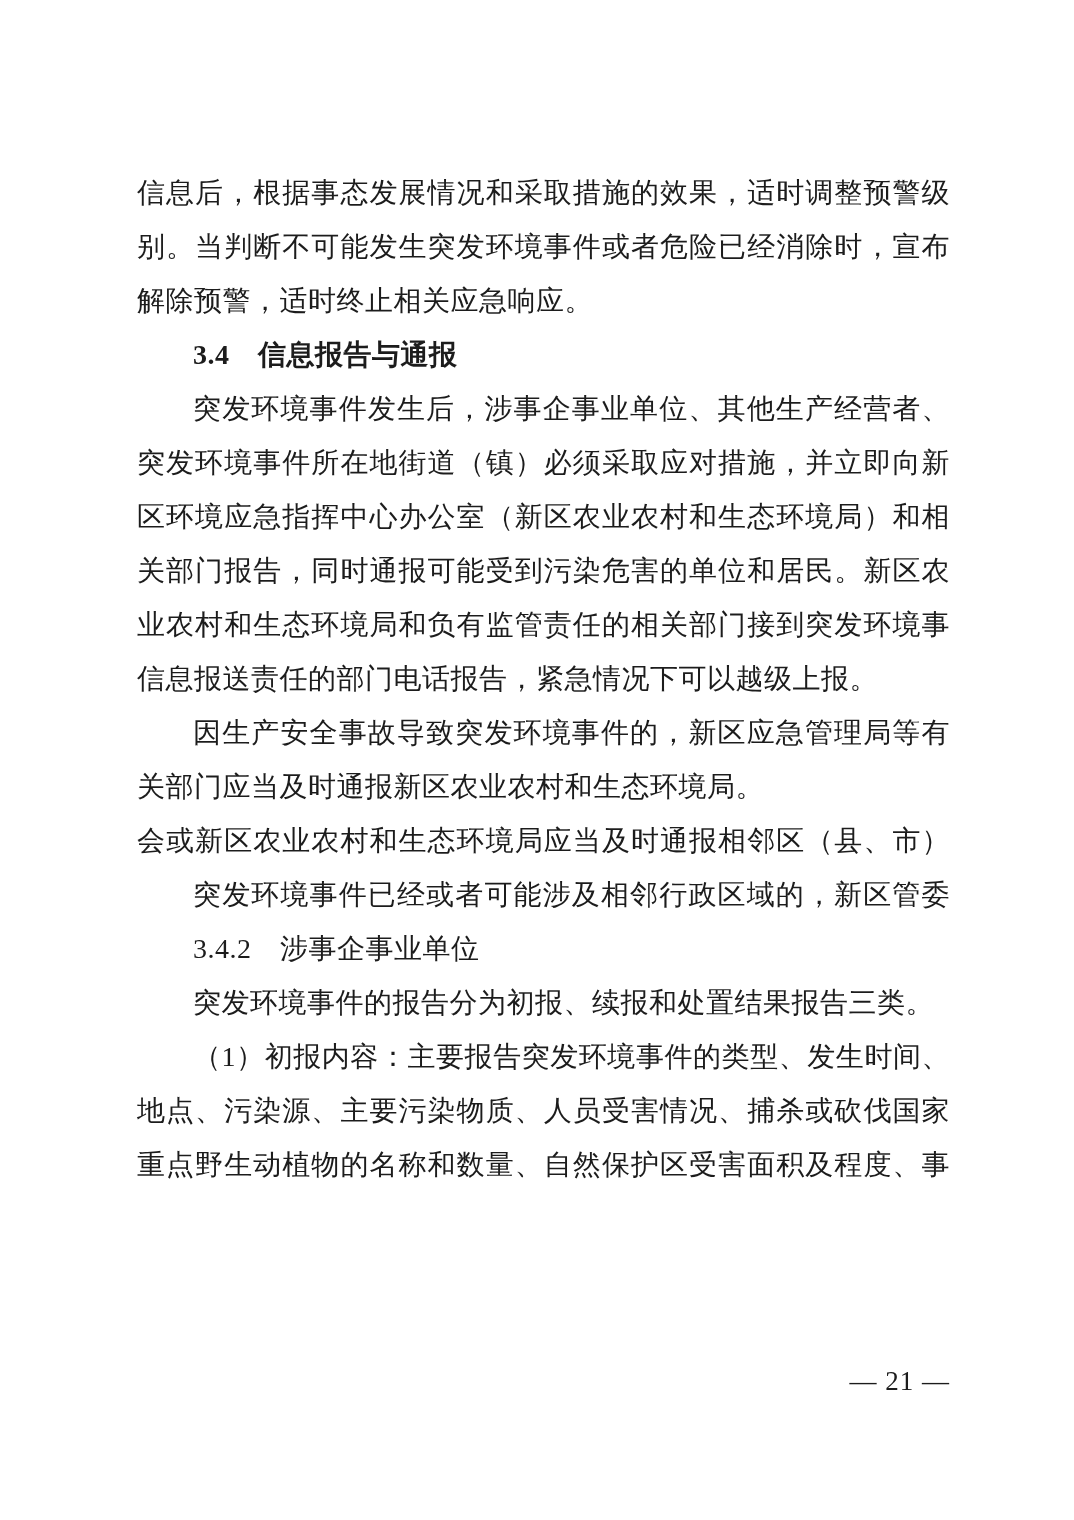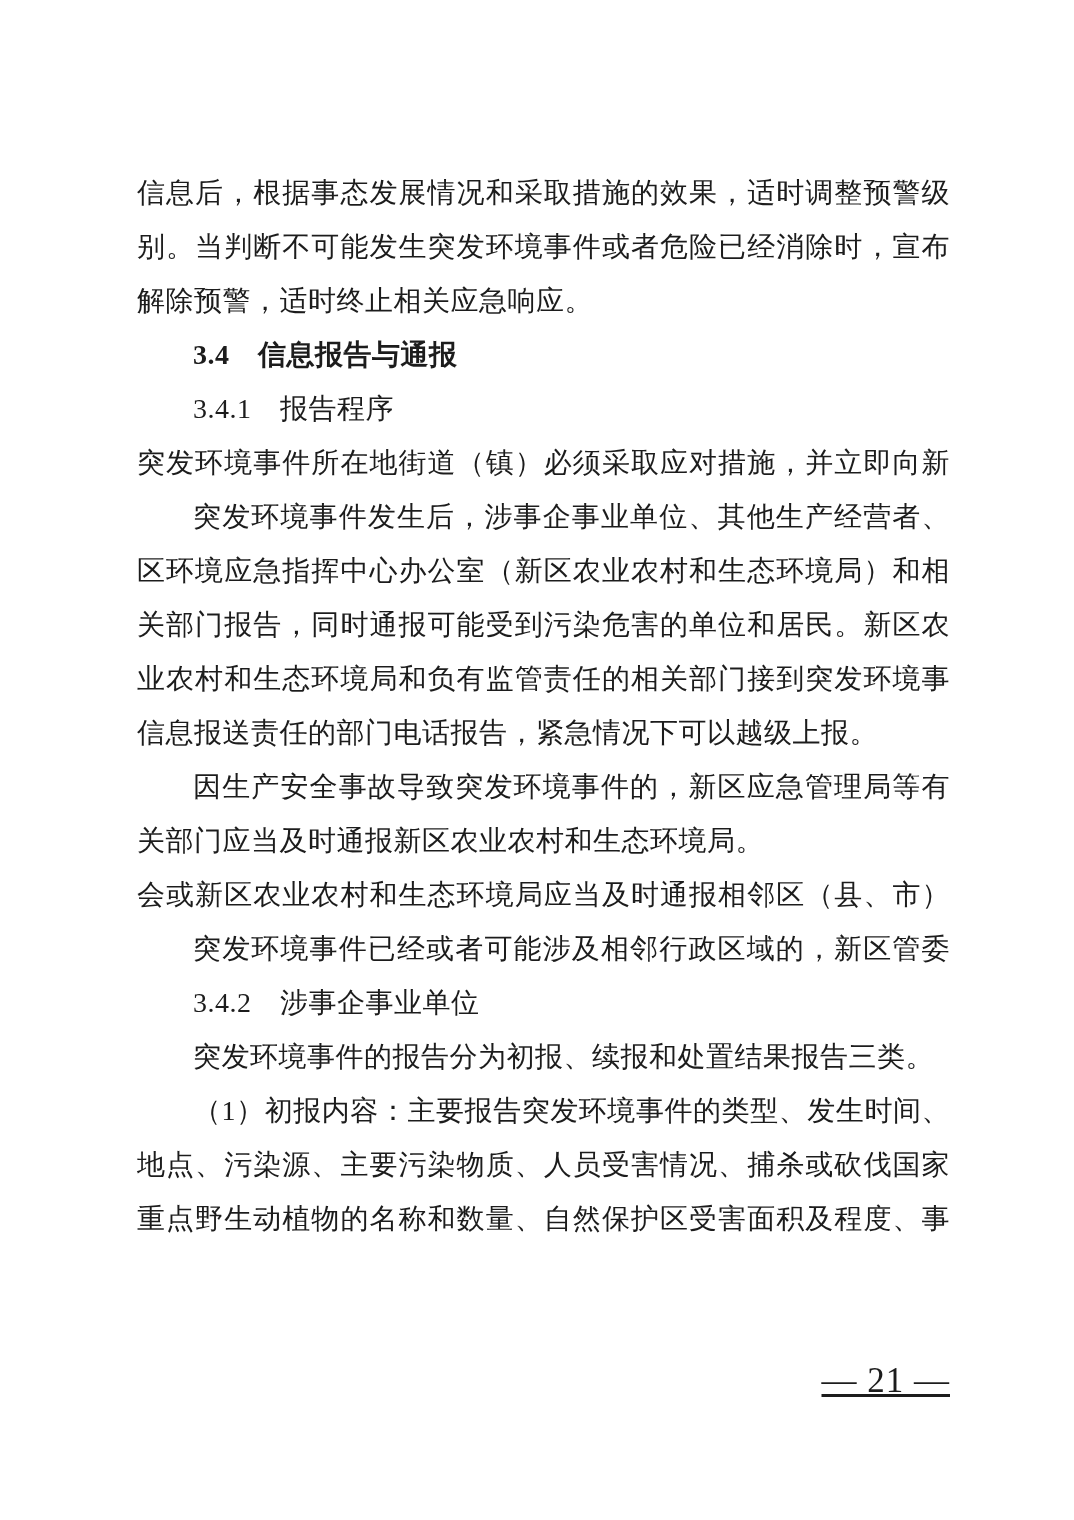--- a/index.html
+++ b/index.html
@@ -43,38 +43,36 @@
     text-indent: 2em;
   }
   .line.bold {
     font-weight: 700;
   }
   .footer {
     position: absolute;
     top: 1354px;
     right: 124px;
     color: var(--ink, #1a1a1a);
-    font-size: 35px;
+    font-size: 27px;
     line-height: 54px;
     letter-spacing: 1px;
-    text-decoration: underline;
   }
 </style>
 </head>
 <body style="--page-bg: #ffffff; --ink: #1c1c1c;">
 
 <div class="page">
   <div class="content" id="content">
       <div class="line justify">信息后，根据事态发展情况和采取措施的效果，适时调整预警级</div>
       <div class="line justify">别。当判断不可能发生突发环境事件或者危险已经消除时，宣布</div>
       <div class="line">解除预警，适时终止相关应急响应。</div>
       <div class="line indent bold">3.4　信息报告与通报</div>
-      <div class="line indent">3.4.1　报告程序</div>
+      <div class="line justify indent">突发环境事件发生后，涉事企事业单位、其他生产经营者、</div>
       <div class="line justify">突发环境事件所在地街道（镇）必须采取应对措施，并立即向新</div>
-      <div class="line justify indent">突发环境事件发生后，涉事企事业单位、其他生产经营者、</div>
       <div class="line justify">区环境应急指挥中心办公室（新区农业农村和生态环境局）和相</div>
       <div class="line justify">关部门报告，同时通报可能受到污染危害的单位和居民。新区农</div>
       <div class="line justify">业农村和生态环境局和负有监管责任的相关部门接到突发环境事</div>
       <div class="line">信息报送责任的部门电话报告，紧急情况下可以越级上报。</div>
       <div class="line justify indent">因生产安全事故导致突发环境事件的，新区应急管理局等有</div>
       <div class="line">关部门应当及时通报新区农业农村和生态环境局。</div>
       <div class="line justify">会或新区农业农村和生态环境局应当及时通报相邻区（县、市）</div>
       <div class="line justify indent">突发环境事件已经或者可能涉及相邻行政区域的，新区管委</div>
       <div class="line indent">3.4.2　涉事企事业单位</div>
       <div class="line indent">突发环境事件的报告分为初报、续报和处置结果报告三类。</div>

